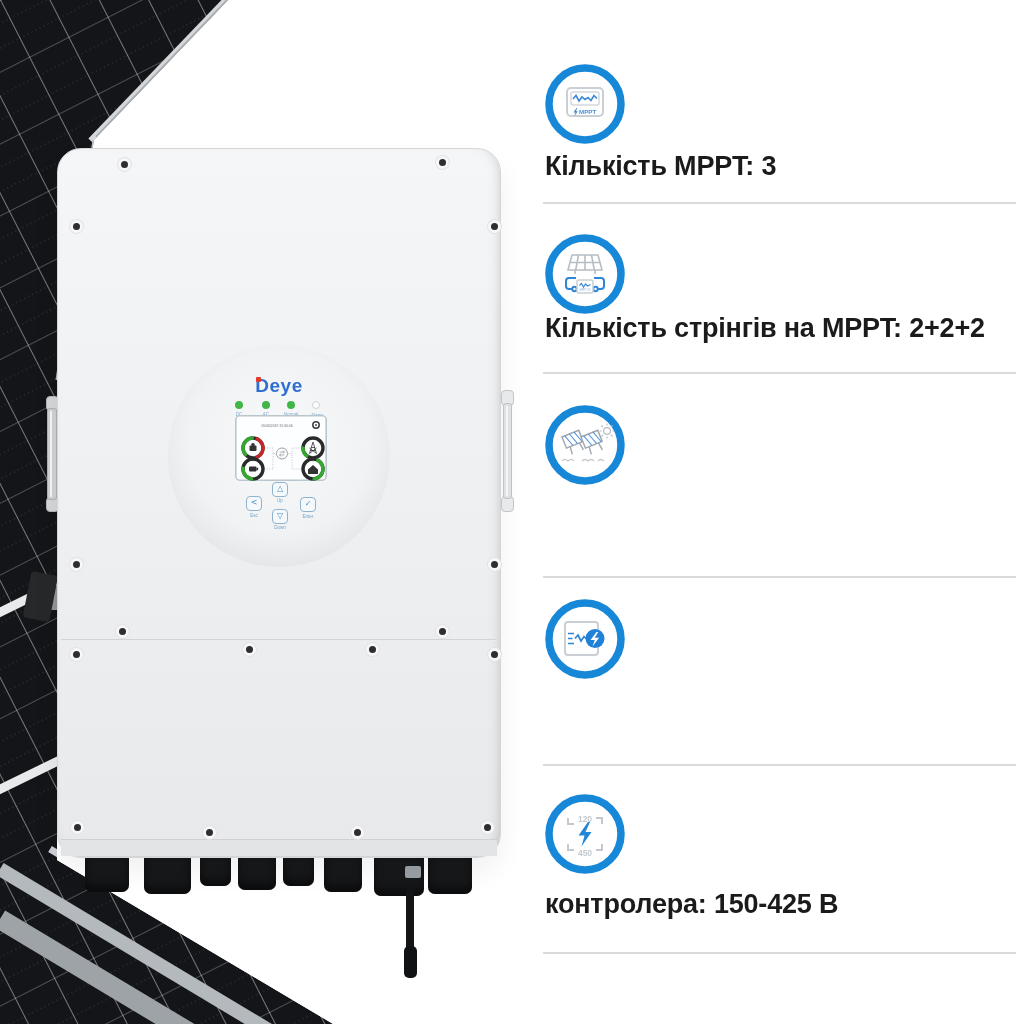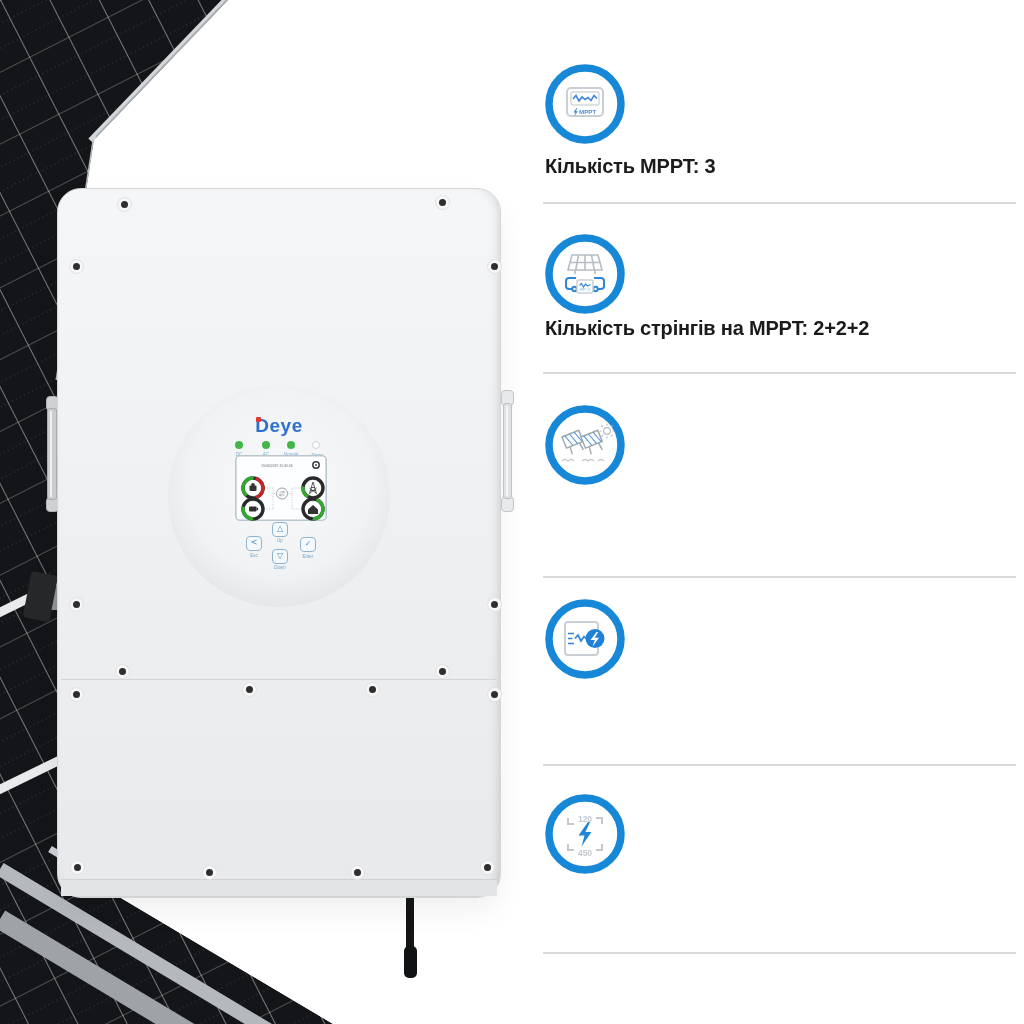--- a/index.html
+++ b/index.html
@@ -7,21 +7,21 @@
          font-family:"Liberation Sans","DejaVu Sans",sans-serif;}
   .stage *{box-sizing:border-box;}
 
   
   .panel-svg{position:absolute;left:0;top:0;}
 
   
   .inverter{position:absolute;left:57px;top:148px;width:444px;height:710px;
             background:linear-gradient(180deg,#f5f6f7 0%,#eeeff0 55%,#e8e9eb 100%);
             border:1px solid #d5d6d8;border-radius:24px;
-            box-shadow:inset -8px 0 14px -10px rgba(0,0,0,.22), inset 0 -10px 16px -12px rgba(0,0,0,.2), 0 14px 28px rgba(0,0,0,.06);margin-top:40px;}
+            box-shadow:inset -8px 0 14px -10px rgba(0,0,0,.22), inset 0 -10px 16px -12px rgba(0,0,0,.2), 0 14px 28px rgba(0,0,0,.06);}
   .seam{position:absolute;left:3px;right:3px;top:490px;height:2px;
         background:linear-gradient(180deg,#c6c8ca,#f6f7f8);}
   .bottom-strip{position:absolute;left:3px;right:3px;top:690px;height:17px;
         background:#e3e4e6;border-top:1px solid #d0d1d3;}
   .bulge{position:absolute;left:110px;top:196px;width:222px;height:222px;border-radius:50%;
         background:radial-gradient(circle at 50% 44%,#f8f9fa 0%,#f1f2f3 55%,#e4e6e9 76%,rgba(0,0,0,0) 79%);}
   .screw{position:absolute;width:7px;height:7px;border-radius:50%;background:#2e2e30;
         box-shadow:0 0 0 3px #f7f7f8,0 0 0 4px #e2e3e4;}
   .logo{position:absolute;left:0;right:0;top:226px;text-align:center;
         font-size:19px;font-weight:bold;color:#2e6fd0;letter-spacing:.5px;}
@@ -46,21 +46,21 @@
 
   .gland{position:absolute;background:#17181a;border-radius:7px;
          box-shadow:inset 0 3px 0 rgba(255,255,255,.07), inset 0 -6px 8px rgba(0,0,0,.5);}
   .gland-notch{position:absolute;left:405px;top:866px;width:16px;height:12px;background:#9aa0a5;border-radius:2px;}
   .cable{position:absolute;left:406px;top:888px;width:8px;height:62px;background:#141516;border-radius:3px;}
   .antenna{position:absolute;left:404px;top:946px;width:13px;height:32px;background:#111213;border-radius:5px;}
 
   
   .spec{position:absolute;left:545px;width:475px;}
   .spec .icon{position:absolute;left:0;top:0;width:80px;height:80px;}
-  .spec .title{position:absolute;left:0;font-size:20px;line-height:28px;font-weight:bold;
+  .spec .title{position:absolute;left:0;font-size:27px;line-height:28px;font-weight:bold;
                color:#1b1b1b;letter-spacing:-0.2px;white-space:nowrap;}
   .spec .l2:empty{display:none;}
   .b1{top:64px;}  .b1 .title{top:88px;}
   .b2{top:234px;} .b2 .title{top:80px;}
   .b3{top:405px;} .b3 .title{top:94px;}
   .b4{top:599px;} .b4 .title{top:96px;}
   .b5{top:794px;} .b5 .title{top:96px;}
   .divider{position:absolute;left:543px;width:473px;height:2px;background:#dadada;}
   .d1{top:202px;} .d2{top:372px;} .d3{top:576px;} .d4{top:764px;} .d5{top:952px;}
 </style>
@@ -320,20 +320,21 @@
     <svg class="icon" viewBox="0 0 80 80">
       <circle cx="40" cy="40" r="36" fill="#fff" stroke="#1788d8" stroke-width="7.5"></circle>
       <g fill="none" stroke="#c3c9ce" stroke-width="2">
         <path d="M29,30 h-6 v-6 M51,24 h6 v6 M23,50 v6 h6 M57,50 v6 h-6"></path>
       </g>
       <text x="40" y="27.5" font-size="8.5" font-weight="bold" fill="#c3c9ce" text-anchor="middle">120</text>
       <text x="40" y="61.5" font-size="8.5" font-weight="bold" fill="#c3c9ce" text-anchor="middle">450</text>
       <path d="M43,28 l-9.5,13.5 h6 l-3,11 l10,-14.5 h-6 l4.5,-10 z" fill="#1f86d8"></path>
     </svg>
     <div class="title">
+        <div class="l2">контролера: 150-425 В</div>
     </div>
   </div>
 
   <div class="divider d1"></div>
   <div class="divider d2"></div>
   <div class="divider d3"></div>
   <div class="divider d4"></div>
   <div class="divider d5"></div>
 
 </div>

